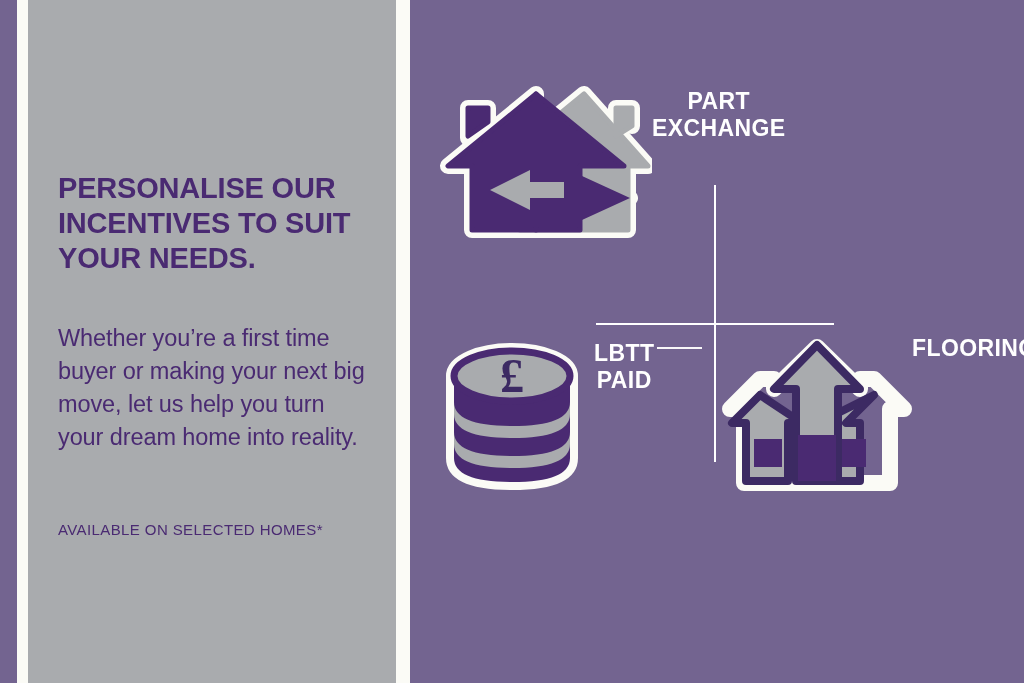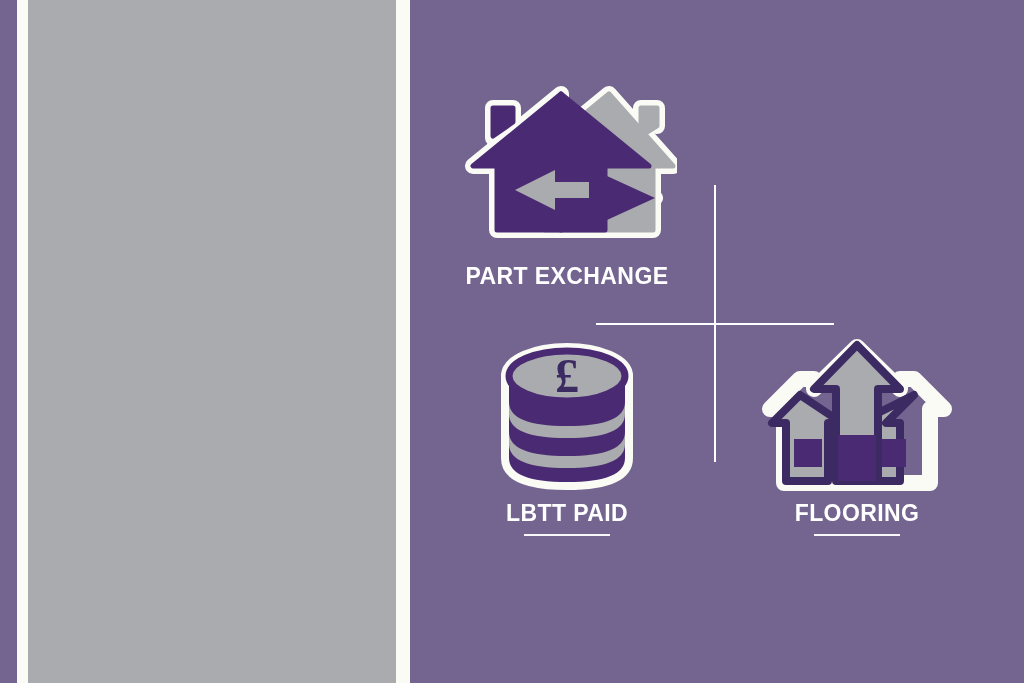--- a/index.html
+++ b/index.html
@@ -55,21 +55,21 @@
   }
   .divider-v{
     position:absolute;left:714px;top:185px;width:2px;height:277px;
     background:#ffffff;
   }
   .divider-h{
     position:absolute;left:596px;top:323px;width:238px;height:2px;
     background:#ffffff;
   }
 
-  .cell{position:absolute;display:flex;flex-direction:column;align-items:center;}
+  .cell{position:absolute;display:flex;flex-direction:row;}
   .cell-pe{left:432px;top:78px;width:270px;}
   .cell-am{left:722px;top:68px;width:270px;}
   .cell-lb{left:432px;top:340px;width:270px;}
   .cell-ff{left:722px;top:335px;width:270px;}
 
   .icon-wrap{display:flex;align-items:center;justify-content:center;}
 
   .cap{
     color:#ffffff;text-align:center;
     font-weight:bold;text-transform:uppercase;
@@ -82,20 +82,27 @@
 </style>
 </head>
 <body>
 
 <div class="poster">
 
   <div class="left-panel">
     <div class="left-white-frame"></div>
     <div class="left-gray"></div>
 
+    <div class="left-content">
+      <h1 class="headline">Personalise our incentives to suit your needs.</h1>
+
+      <p class="body-copy">Whether you’re a first time buyer or making your next big move, let us help you turn your dream home into reality.</p>
+
+      <p class="fineprint">Available on selected homes*</p>
+    </div>
   </div>
 
   <div class="right-panel"></div>
 
   <div class="divider-v"></div>
   <div class="divider-h"></div>
 
   <div class="cell cell-pe">
     <div class="icon-wrap">
       <svg width="220" height="175" viewBox="0 0 220 175">

